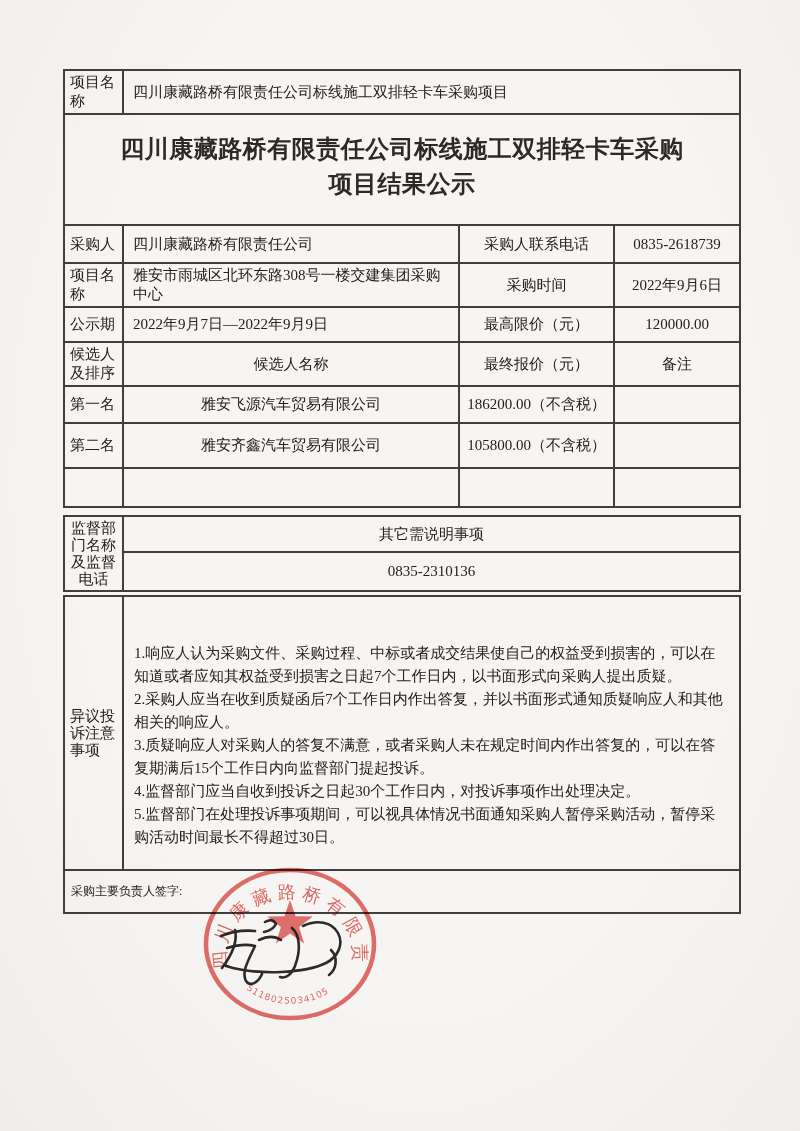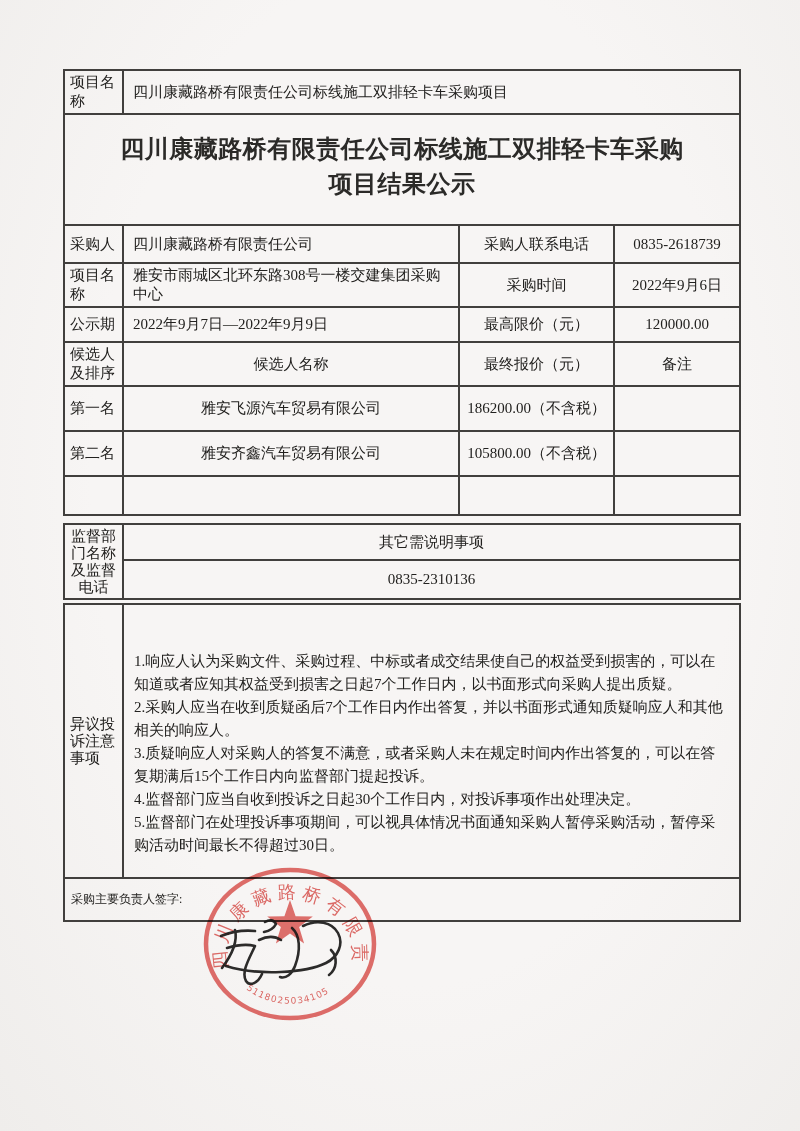--- a/index.html
+++ b/index.html
@@ -86,21 +86,21 @@
         <td class="val-left">2022年9月7日—2022年9月9日</td>
         <td class="val-center">最高限价（元）</td>
         <td class="val-center">120000.00</td>
       </tr>
       <tr style="height:39px">
         <td class="lab">候选人及排序</td>
         <td class="val-center">候选人名称</td>
         <td class="val-center">最终报价（元）</td>
         <td class="val-center">备注</td>
       </tr>
-      <tr style="height:45px">
+      <tr style="height:37px">
         <td class="lab">第一名</td>
         <td class="val-center">雅安飞源汽车贸易有限公司</td>
         <td class="val-center">186200.00（不含税）</td>
         <td class="val-center"></td>
       </tr>
       <tr style="height:45px">
         <td class="lab">第二名</td>
         <td class="val-center">雅安齐鑫汽车贸易有限公司</td>
         <td class="val-center">105800.00（不含税）</td>
         <td class="val-center"></td>

